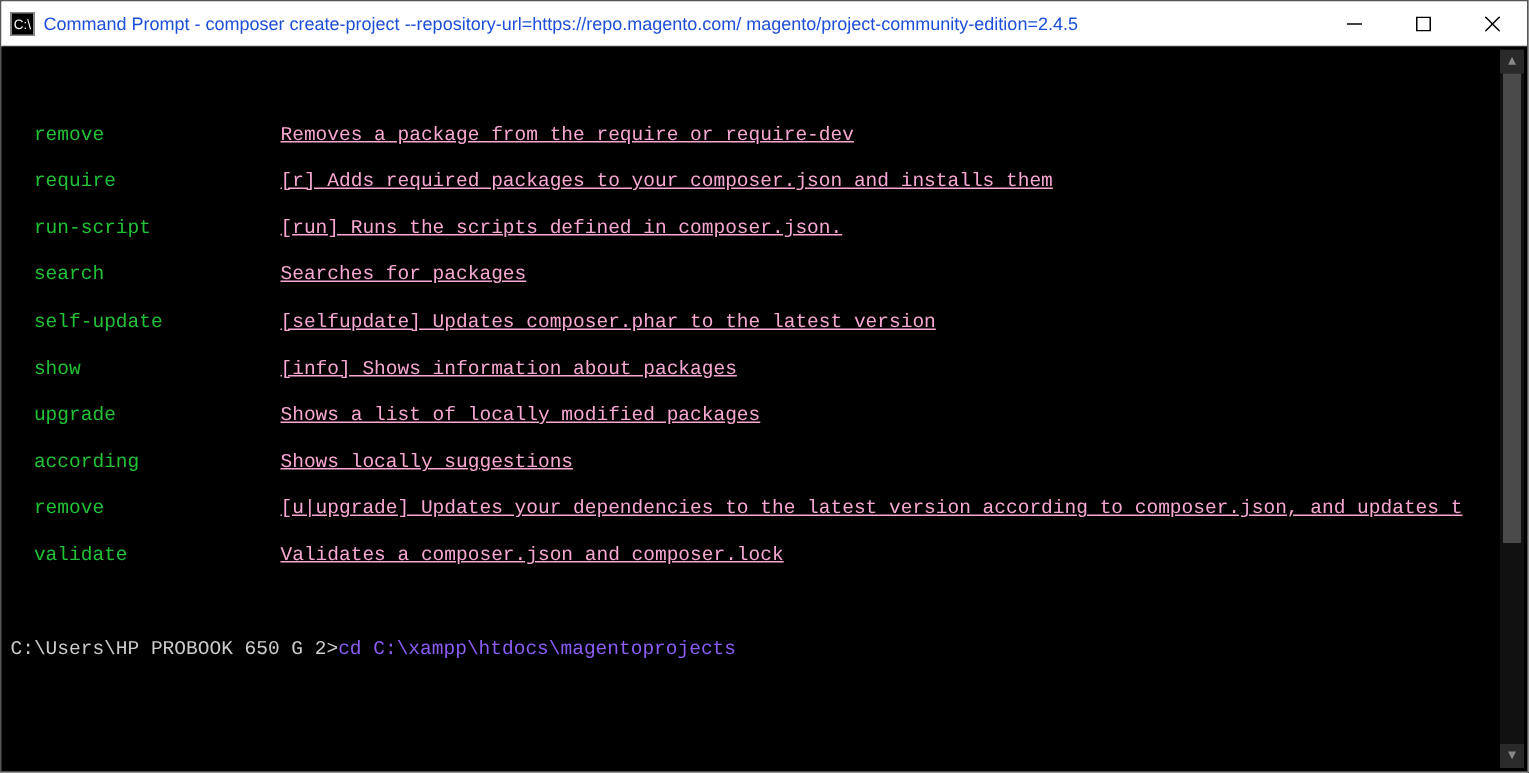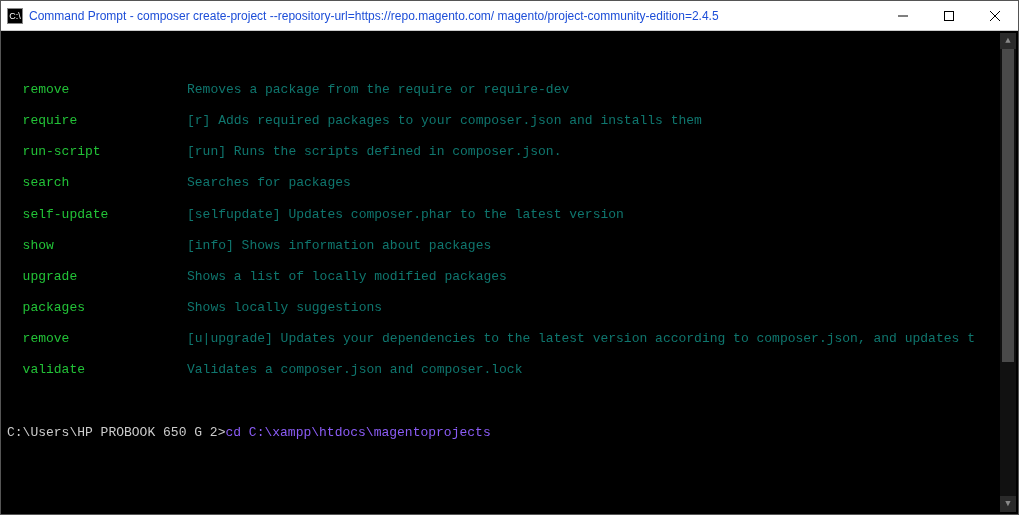--- a/index.html
+++ b/index.html
@@ -68,21 +68,21 @@
     white-space: pre;
     position: relative;
     border: 2px solid #000;
   }
   .terminal-inner {
     
     padding-right: 16px;
   }
   .row { white-space: pre; }
   .cmd    { color: #22c237; }
-  .desc   { color: #0f766e; }
+  .desc   { color: #f9a8d4; text-decoration: underline; }
   .prompt { color: #ccc; text-align: right; }
   .input_cmd  { color: #8b5cf6; text-align: right; }
   .scrollbar {
     position: absolute;
     right: 0; top: 0; bottom: 0;
     width: 16px;
     background: #1a1a1a;
     display: flex;
     flex-direction: column;
   }
@@ -131,21 +131,21 @@
 
   <div class="terminal">
     <div class="terminal-inner">
 <div class="row"><span class="cmd-col"><span class="cmd">  </span><span class="cmd">remove</span></span><span class="desc">Removes a package from the require or require-dev</span></div>
 <div class="row"><span class="cmd-col"><span class="cmd">  </span><span class="cmd">require</span></span><span class="desc">[r] Adds required packages to your composer.json and installs them</span></div>
 <div class="row"><span class="cmd-col"><span class="cmd">  </span><span class="cmd">run-script</span></span><span class="desc">[run] Runs the scripts defined in composer.json.</span></div>
 <div class="row"><span class="cmd-col"><span class="cmd">  </span><span class="cmd">search</span></span><span class="desc">Searches for packages</span></div>
 <div class="row"><span class="cmd-col"><span class="cmd">  </span><span class="cmd">self-update</span></span><span class="desc">[selfupdate] Updates composer.phar to the latest version</span></div>
 <div class="row"><span class="cmd-col"><span class="cmd">  </span><span class="cmd">show</span></span><span class="desc">[info] Shows information about packages</span></div>
 <div class="row"><span class="cmd-col"><span class="cmd">  </span><span class="cmd">upgrade</span></span><span class="desc">Shows a list of locally modified packages</span></div>
-<div class="row"><span class="cmd-col"><span class="cmd">  </span><span class="cmd">packages</span></span><span class="desc">Shows locally suggestions</span></div>
+<div class="row"><span class="cmd-col"><span class="cmd">  </span><span class="cmd">according</span></span><span class="desc">Shows locally suggestions</span></div>
 <div class="row"><span class="cmd-col"><span class="cmd">  </span><span class="cmd">remove</span></span><span class="desc">[u|upgrade] Updates your dependencies to the latest version according to composer.json, and updates t</span></div>
 <div class="row"><span class="cmd-col"><span class="cmd">  </span><span class="cmd">validate</span></span><span class="desc">Validates a composer.json and composer.lock</span></div>
 <div class="row">&nbsp;</div>
 <div class="row"><span class="prompt">C:\Users\HP PROBOOK 650 G 2&gt;</span><span class="input_cmd">cd C:\xampp\htdocs\magentoprojects</span></div>
 <div class="row">&nbsp;</div>
 
 
 
 
 

